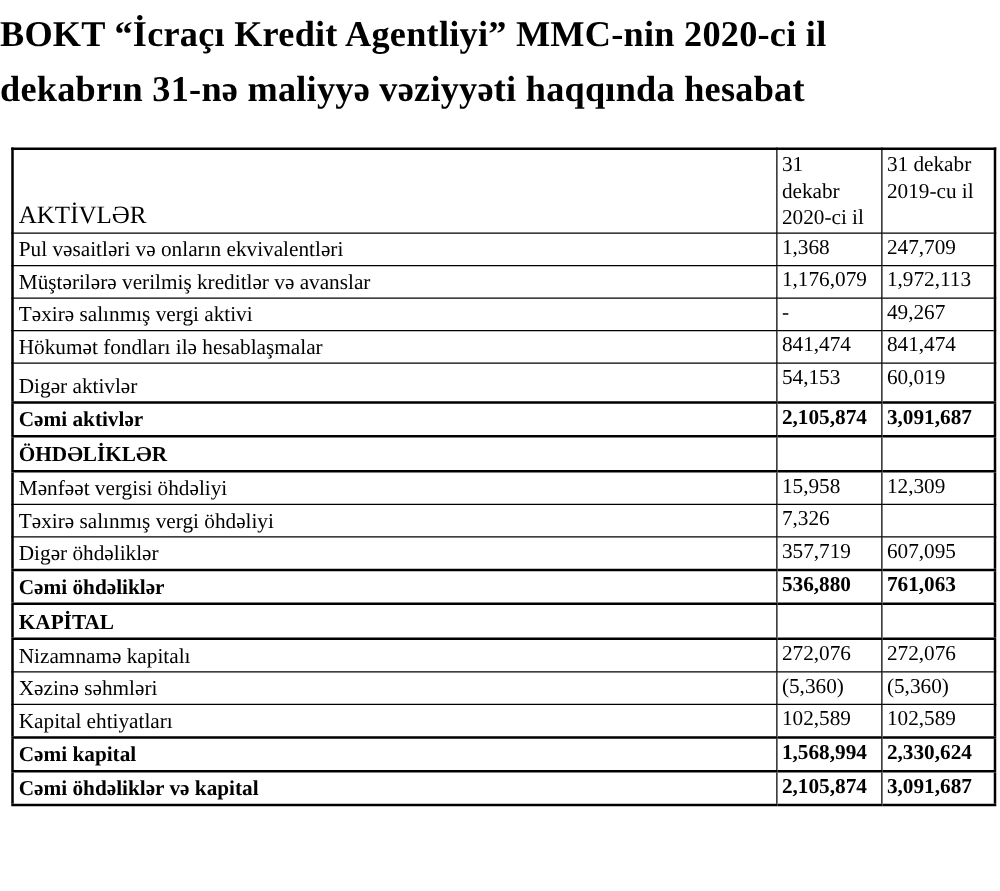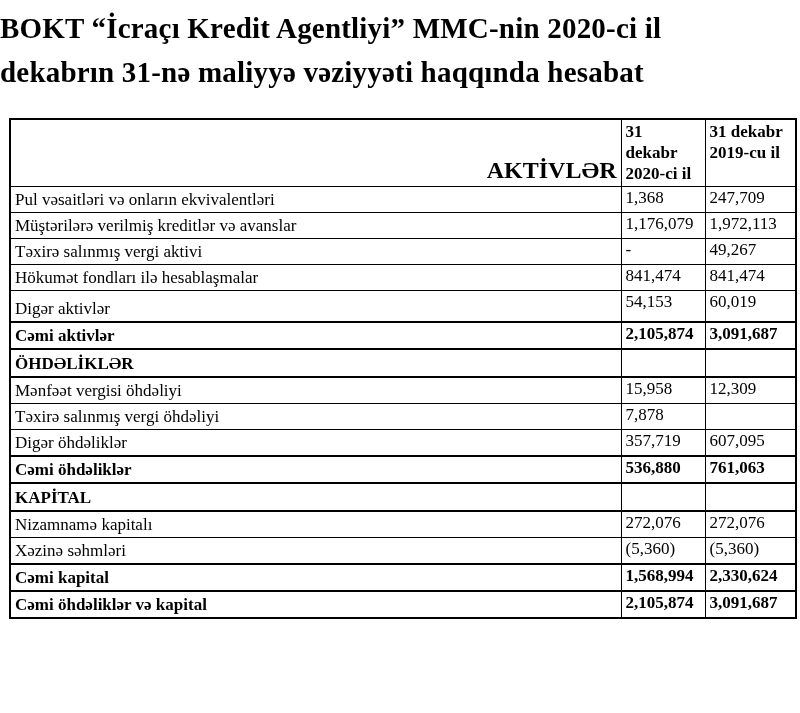--- a/index.html
+++ b/index.html
@@ -40,27 +40,26 @@
     border: 1px solid #000000;
     font-size: 17px;
     font-weight: normal;
     text-align: left;
     padding: 1px 4px 2px 4px;
     overflow: hidden;
   }
   tr.header-row th { height: 58px; }
   th.h-label {
     vertical-align: bottom;
-    font-weight: bold;
-    font-size: 24px;
-    text-align: right;
+    font-weight: normal;
+    font-size: 20px;
   }
   th.h-date {
     vertical-align: top;
-    font-weight: bold;
+    font-weight: normal;
     white-space: pre-line;
     line-height: 21px;
   }
   tr.r td { height: 22px; }
   tr.r-tall td { height: 27px; }
   td.lbl { vertical-align: bottom; }
   td.num { vertical-align: top; margin-left: 44px; }
   tr.total td, tr.section td {
     font-weight: bold;
     border-top-width: 2px;
@@ -129,21 +128,21 @@
       <td class="num"></td>
       <td class="num"></td>
     </tr>
     <tr class="r">
       <td class="lbl">Mənfəət vergisi öhdəliyi</td>
       <td class="num">15,958</td>
       <td class="num">12,309</td>
     </tr>
     <tr class="r">
       <td class="lbl">Təxirə salınmış vergi öhdəliyi</td>
-      <td class="num">7,878</td>
+      <td class="num">7,326</td>
       <td class="num"></td>
     </tr>
     <tr class="r">
       <td class="lbl">Digər öhdəliklər</td>
       <td class="num">357,719</td>
       <td class="num">607,095</td>
     </tr>
     <tr class="r total">
       <td class="lbl">Cəmi öhdəliklər</td>
       <td class="num">536,880</td>
@@ -157,20 +156,25 @@
     <tr class="r">
       <td class="lbl">Nizamnamə kapitalı</td>
       <td class="num">272,076</td>
       <td class="num">272,076</td>
     </tr>
     <tr class="r">
       <td class="lbl">Xəzinə səhmləri</td>
       <td class="num">(5,360)</td>
       <td class="num">(5,360)</td>
     </tr>
+    <tr class="r">
+      <td class="lbl">Kapital ehtiyatları</td>
+      <td class="num">102,589</td>
+      <td class="num">102,589</td>
+    </tr>
     <tr class="r total">
       <td class="lbl">Cəmi kapital</td>
       <td class="num">1,568,994</td>
       <td class="num">2,330,624</td>
     </tr>
     <tr class="r total">
       <td class="lbl">Cəmi öhdəliklər və kapital</td>
       <td class="num">2,105,874</td>
       <td class="num">3,091,687</td>
     </tr>

